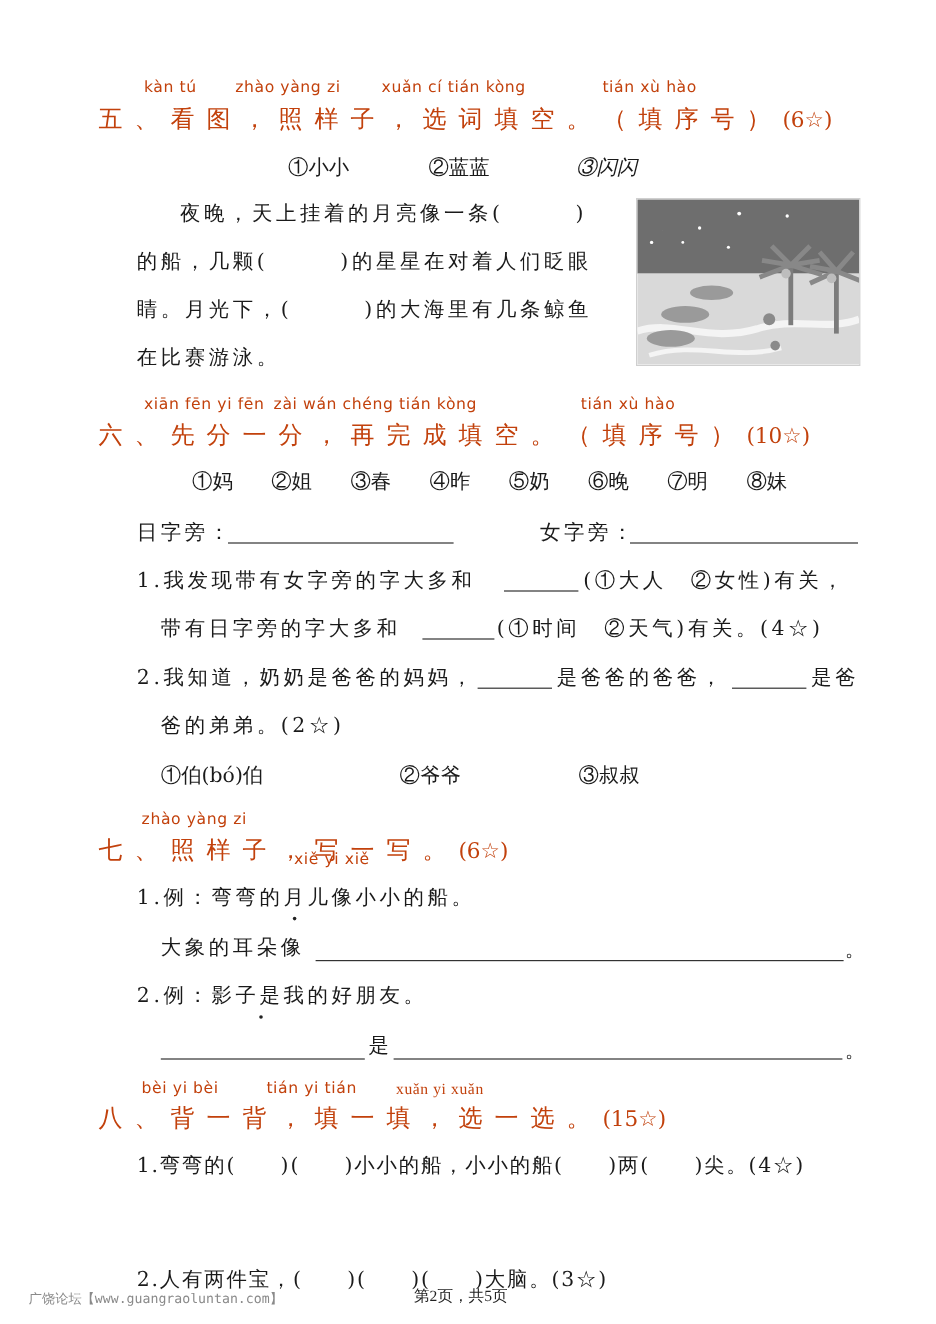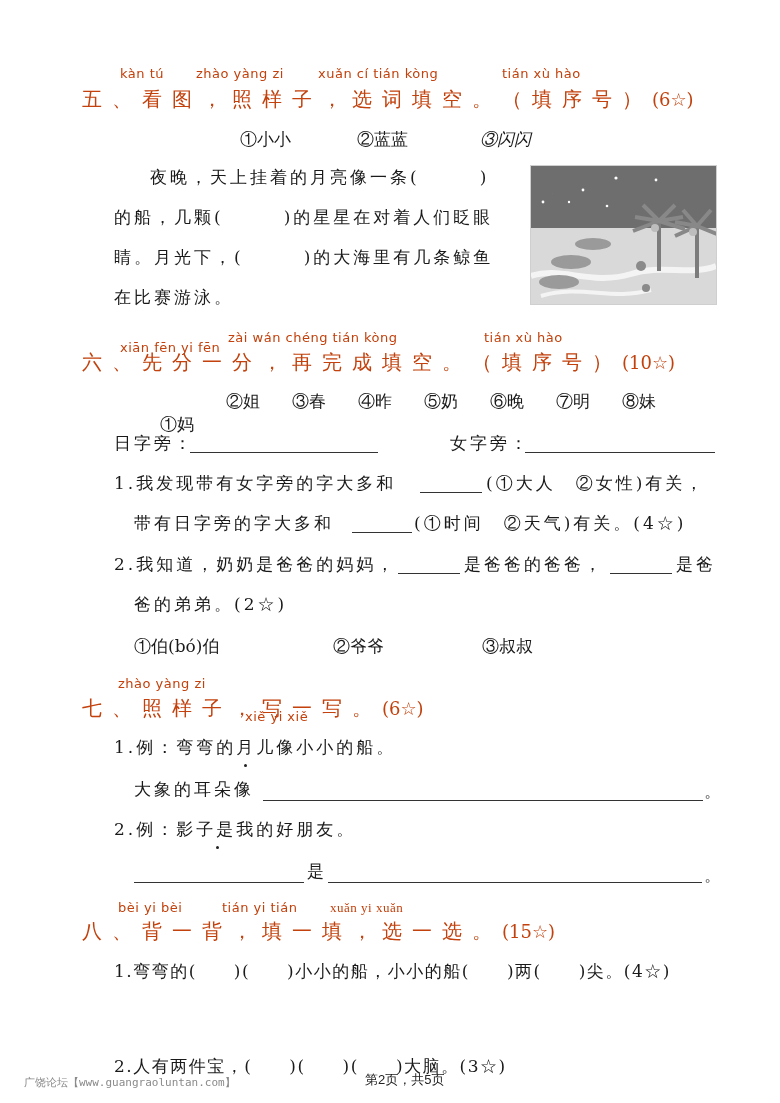--- a/index.html
+++ b/index.html
@@ -25,22 +25,22 @@
     }
     .picture {
       position: absolute; left: 530px; top: 165px; width: 185px; height: 138px;
       overflow: hidden; border: 1px solid #cfcfcf;
     }
     .footer-left {
       font-family: "DejaVu Sans Mono", "Liberation Mono", monospace;
       font-size: 11px; color: #8a8a8a;
     }
     .footer-center {
-      font-family: Liberation Sans, sans-serif;
-      font-size: 13px; color: #222; margin-left: 20px;
+      font-family: Liberation Serif, serif;
+      font-size: 13px; color: #222;
     }
     .dot { position: absolute; width: 3px; height: 3px; border-radius: 50%; background:#222; }
   </style>
 </head>
 <body>
 
 <div>
   <span class="abs pinyin" style="left:120px;top:66px;">kàn tú</span>
   <span class="abs pinyin" style="left:196px;top:66px;">zhào yàng zi</span>
   <span class="abs pinyin" style="left:318px;top:66px;">xuǎn cí tián kòng</span>
@@ -86,29 +86,29 @@
       <path d="M166,60 l-22,10 M166,60 l20,8 M166,60 l-14,-16 M166,60 l14,-16 M166,60 l-22,-4" stroke="#888" stroke-width="4" fill="none"></path>
       <circle cx="124" cy="62" r="4" fill="#bdbdbd"></circle>
       <circle cx="162" cy="66" r="4" fill="#bdbdbd"></circle>
       <circle cx="110" cy="100" r="5" fill="#8a8a8a"></circle>
       <circle cx="115" cy="122" r="4" fill="#8a8a8a"></circle>
     </svg>
   </div>
 </div>
 
 <div>
-  <span class="abs pinyin" style="left:120px;top:340px;">xiān fēn yi fēn</span>
+  <span class="abs pinyin" style="left:120px;top:330px;">xiān fēn yi fēn</span>
   <span class="abs pinyin" style="left:228px;top:330px;">zài wán chéng tián kòng</span>
   <span class="abs pinyin" style="left:484px;top:330px;">tián xù hào</span>
 
   <div class="abs title" style="left:82px;top:349px;">
     <span>六、先分一分，再完成填空。（填序号）</span><span class="pts">(10☆)</span>
   </div>
 
-  <span class="abs opt" style="left:160px;top:413px;">①妈</span>
+  <span class="abs opt" style="left:160px;top:390px;">①妈</span>
   <span class="abs opt" style="left:226px;top:390px;">②姐</span>
   <span class="abs opt" style="left:292px;top:390px;font-family:Liberation Serif, serif;">③春</span>
   <span class="abs opt" style="left:358px;top:390px;">④昨</span>
   <span class="abs opt" style="left:424px;top:390px;">⑤奶</span>
   <span class="abs opt" style="left:490px;top:390px;">⑥晚</span>
   <span class="abs opt" style="left:556px;top:390px;">⑦明</span>
   <span class="abs opt" style="left:622px;top:390px;">⑧妹</span>
 
   <span class="abs body" style="left:114px;top:432px;">日字旁：</span>
   <div class="blank-line" style="left:190px;top:452px;width:188px;"></div>

